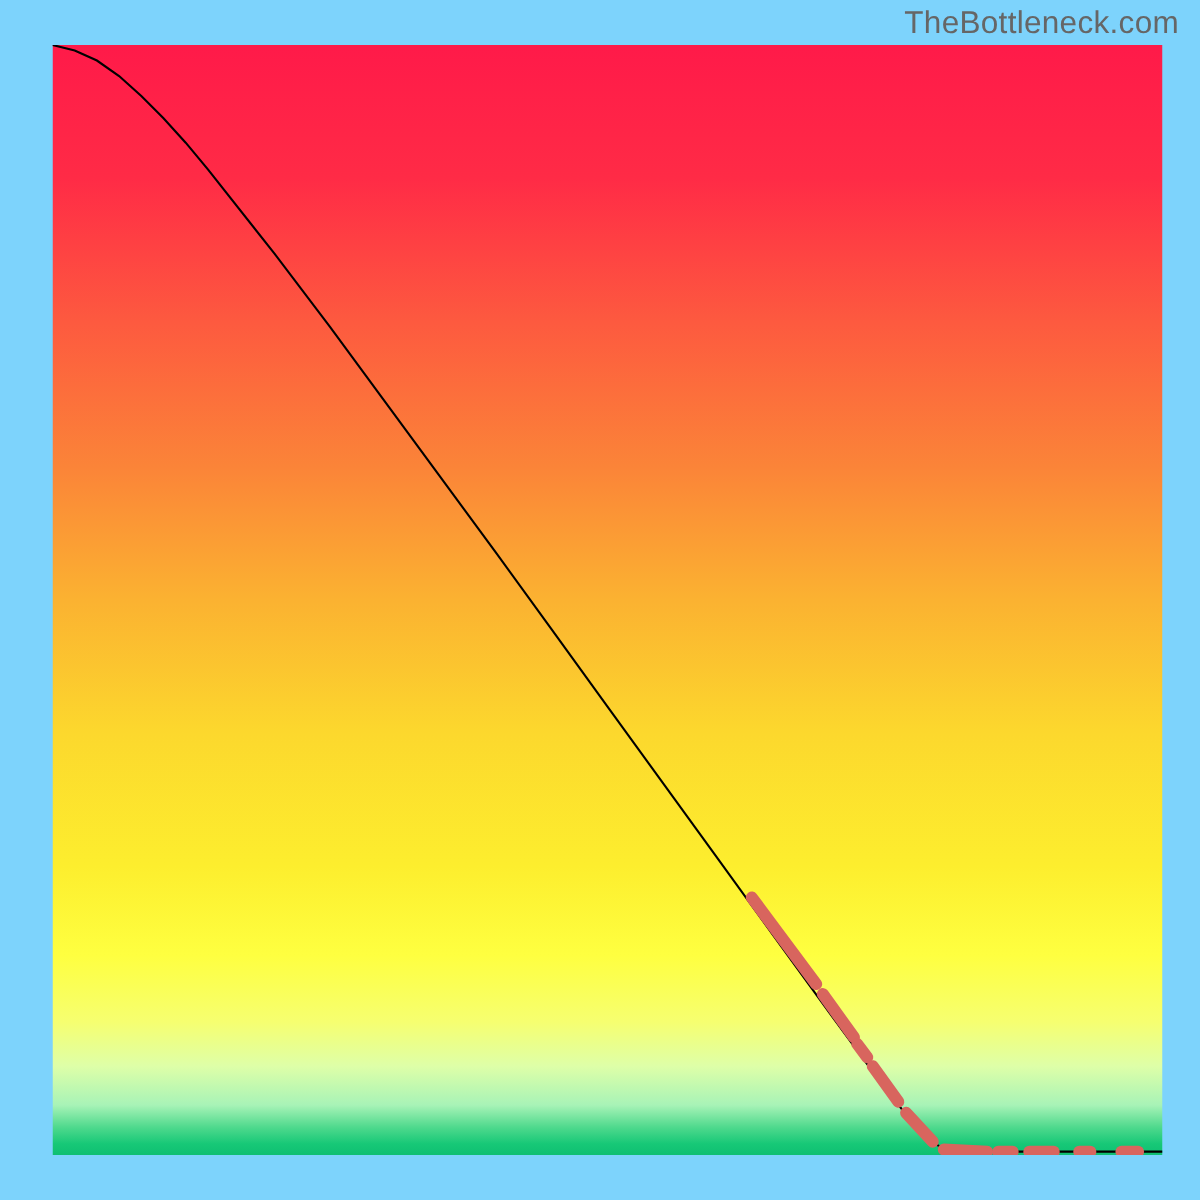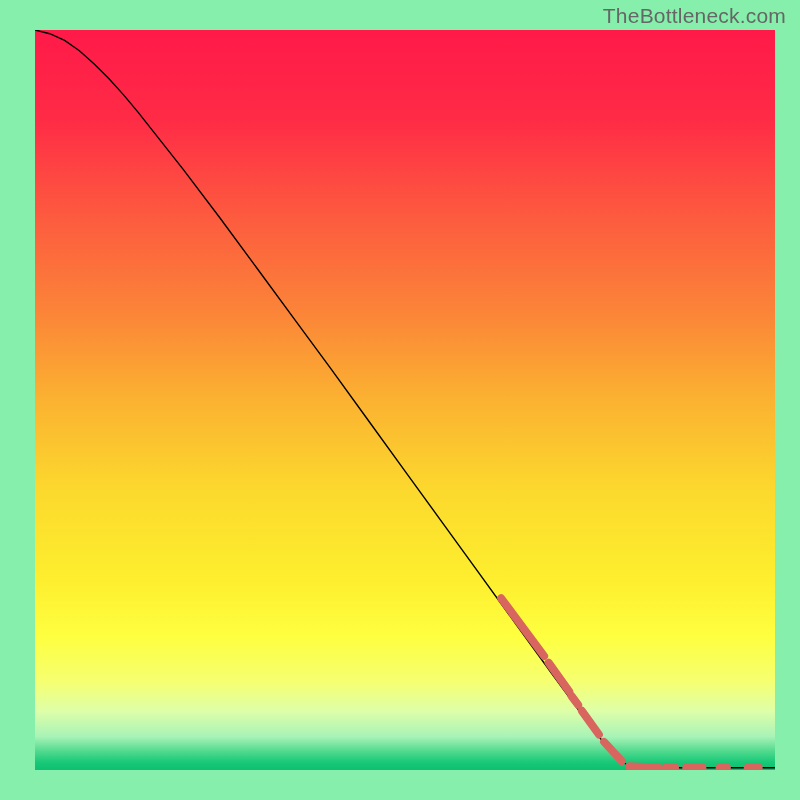--- a/index.html
+++ b/index.html
@@ -8,21 +8,21 @@
     width: 800px;
     height: 800px;
     background: #000;
     overflow: hidden;
     font-family: Arial, Helvetica, sans-serif;
   }
   .stage {
     position: relative;
     width: 800px;
     height: 800px;
-    background: #86efac;
+    background: #7dd3fc;
   }
   .watermark {
     position: absolute;
     top: 4px;
     right: 14px;
     color: #666;
     font-size: 21px;
     font-weight: 500;
     letter-spacing: 0.2px;
     user-select: none;

